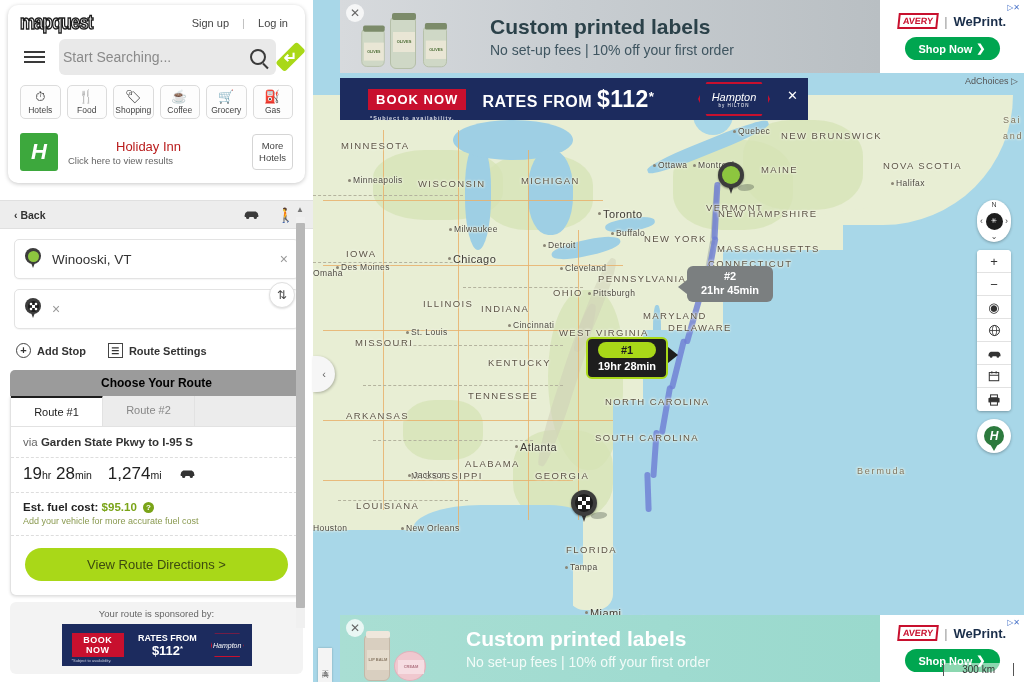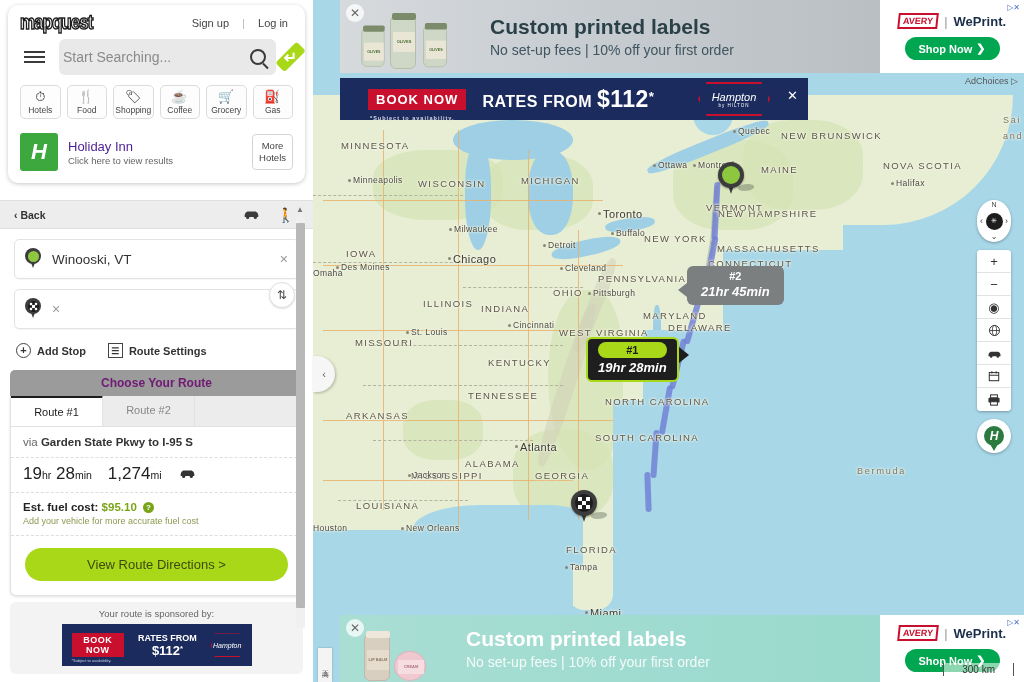--- a/index.html
+++ b/index.html
@@ -98,21 +98,21 @@
     border-radius: 6px; padding: 3px 10px 5px;
     text-align: center; position: relative;
   }
   .callout.primary .cbody { background: #1e1e1e; border: 2px solid #a9d818; }
   .callout.secondary .cbody { background: #7b7f80; }
   .callout .cnum {
     display:block; font-size: 11px; font-weight: bold; color:#1d1d1d;
     background:#a9d818; border-radius: 10px; padding: 2px 14px; margin-bottom:2px;
   }
   .callout.secondary .cnum { background: transparent; color:#fff; padding:0; }
-  .callout .ctime { display:block; font-size: 13px; color:#fff; font-weight:600;font-style:italic; }
+  .callout .ctime { display:block; font-size: 11px; color:#fff; font-weight:600; }
   .callout.primary .ctime { color: #fff; }
   .callout .tailp {
     position:absolute; right:-10px; top:10px; width:0;height:0;
     border-top:8px solid transparent; border-bottom:8px solid transparent;
     border-left:10px solid #1e1e1e;
   }
   .callout .tails {
     position:absolute; left:-9px; bottom:8px; width:0;height:0;
     border-top:7px solid transparent; border-bottom:7px solid transparent;
     border-right:9px solid #7b7f80;
@@ -289,21 +289,21 @@
   }
   .cat .ci { font-size:13px; color:#2b2b2b; line-height:1; height:14px; }
   .cat .cl { font-size:8.5px; color:#444; }
 
   .promo { display:flex; align-items:center; gap:10px; padding: 6px 12px 12px; }
   .hi-logo {
     width:38px;height:38px;background:#3da83d;border-radius:3px; color:#fff;
     display:flex;align-items:center;justify-content:center; font-style:italic;font-weight:bold;font-size:22px;
   }
   .promo-txt { flex:1; }
-  .promo-title { font-size:13px; color:#4c1d95; }
+  .promo-title { font-size:13px; color:#b91c1c;margin-left:48px; }
   .promo-sub { font-size:9.5px; color:#666; margin-top:1px;}
   .more-hotels {
     border:1px solid #d5d5d5; border-radius:4px; font-size:9.5px; color:#444; text-align:center;
     padding: 5px 6px; line-height:1.25; background:#fff;
   }
 
   .route-panel {
     position:absolute; left:0; top:200px; width:313px; bottom:0; background:#fff;
     border-top:1px solid #e0e0e0; overflow:hidden;
   }
@@ -343,21 +343,21 @@
   }
 
   .actions { display:flex; gap:22px; padding: 14px 16px 10px; align-items:center;}
   .action { display:flex; align-items:center; gap:6px; font-size:11px; color:#333; font-weight:bold;}
   .circ-plus { width:15px;height:15px;border:1.5px solid #444;border-radius:50%;
     display:flex;align-items:center;justify-content:center;font-size:11px; line-height:1;}
   .sq-settings { width:15px;height:15px;border:1.5px solid #444; display:flex;align-items:center;
     justify-content:center; font-size:9px; }
 
   .choose-header {
-    margin: 2px 10px 0; background:#9b9b9b; color:#701a75; text-align:center;
+    margin: 2px 10px 0; background:#9b9b9b; color:#000000; text-align:center;
     font-size:12px; font-weight:bold; padding: 6px 16px; border-radius: 5px 5px 0 0;
     position:relative;
   }
   .choose-card {
     margin: 0 10px; background:#fff; border:1px solid #e2e2e2; border-top:none;
     border-radius: 0 0 6px 6px; box-shadow: 0 1px 3px rgba(0,0,0,.12);
   }
   .tabs { display:flex; border-bottom:1px solid #e2e2e2; background:#ececec;}
   .tab { padding: 8px 0; width: 92px; text-align:center; font-size:11px; font-weight:normal; color:#888;}
   .tab.active { background:#fff; color:#1d1d1d; border-right:1px solid #e2e2e2;

